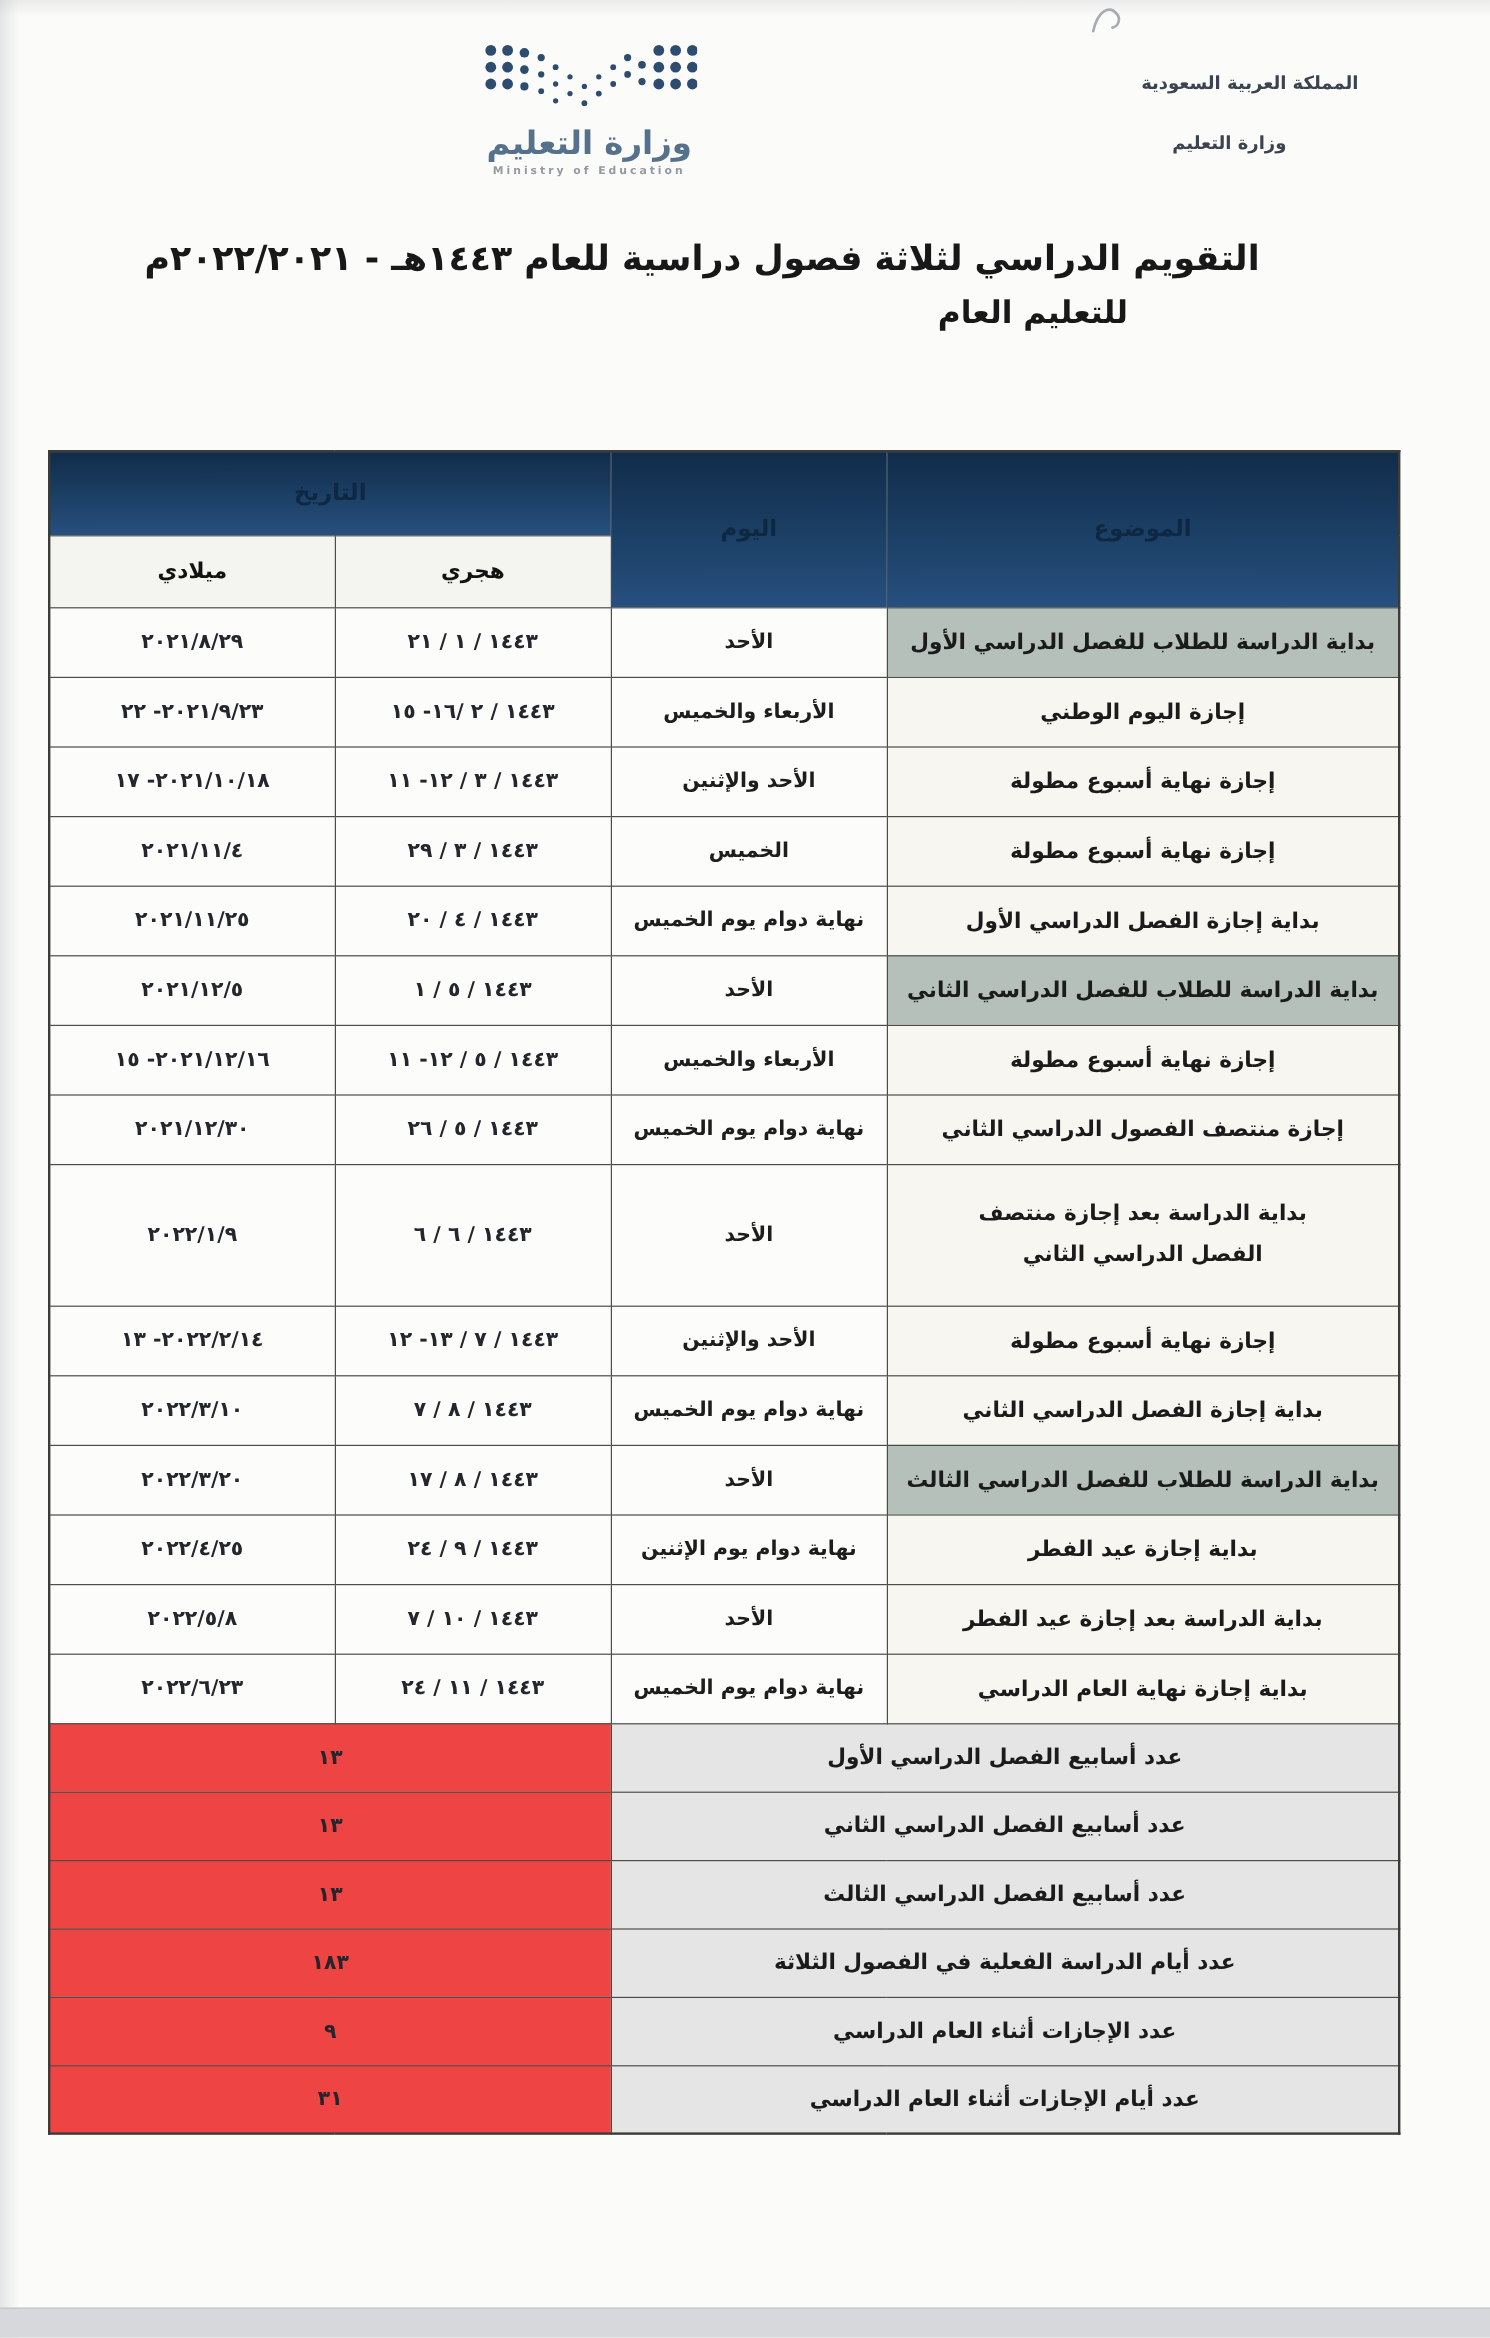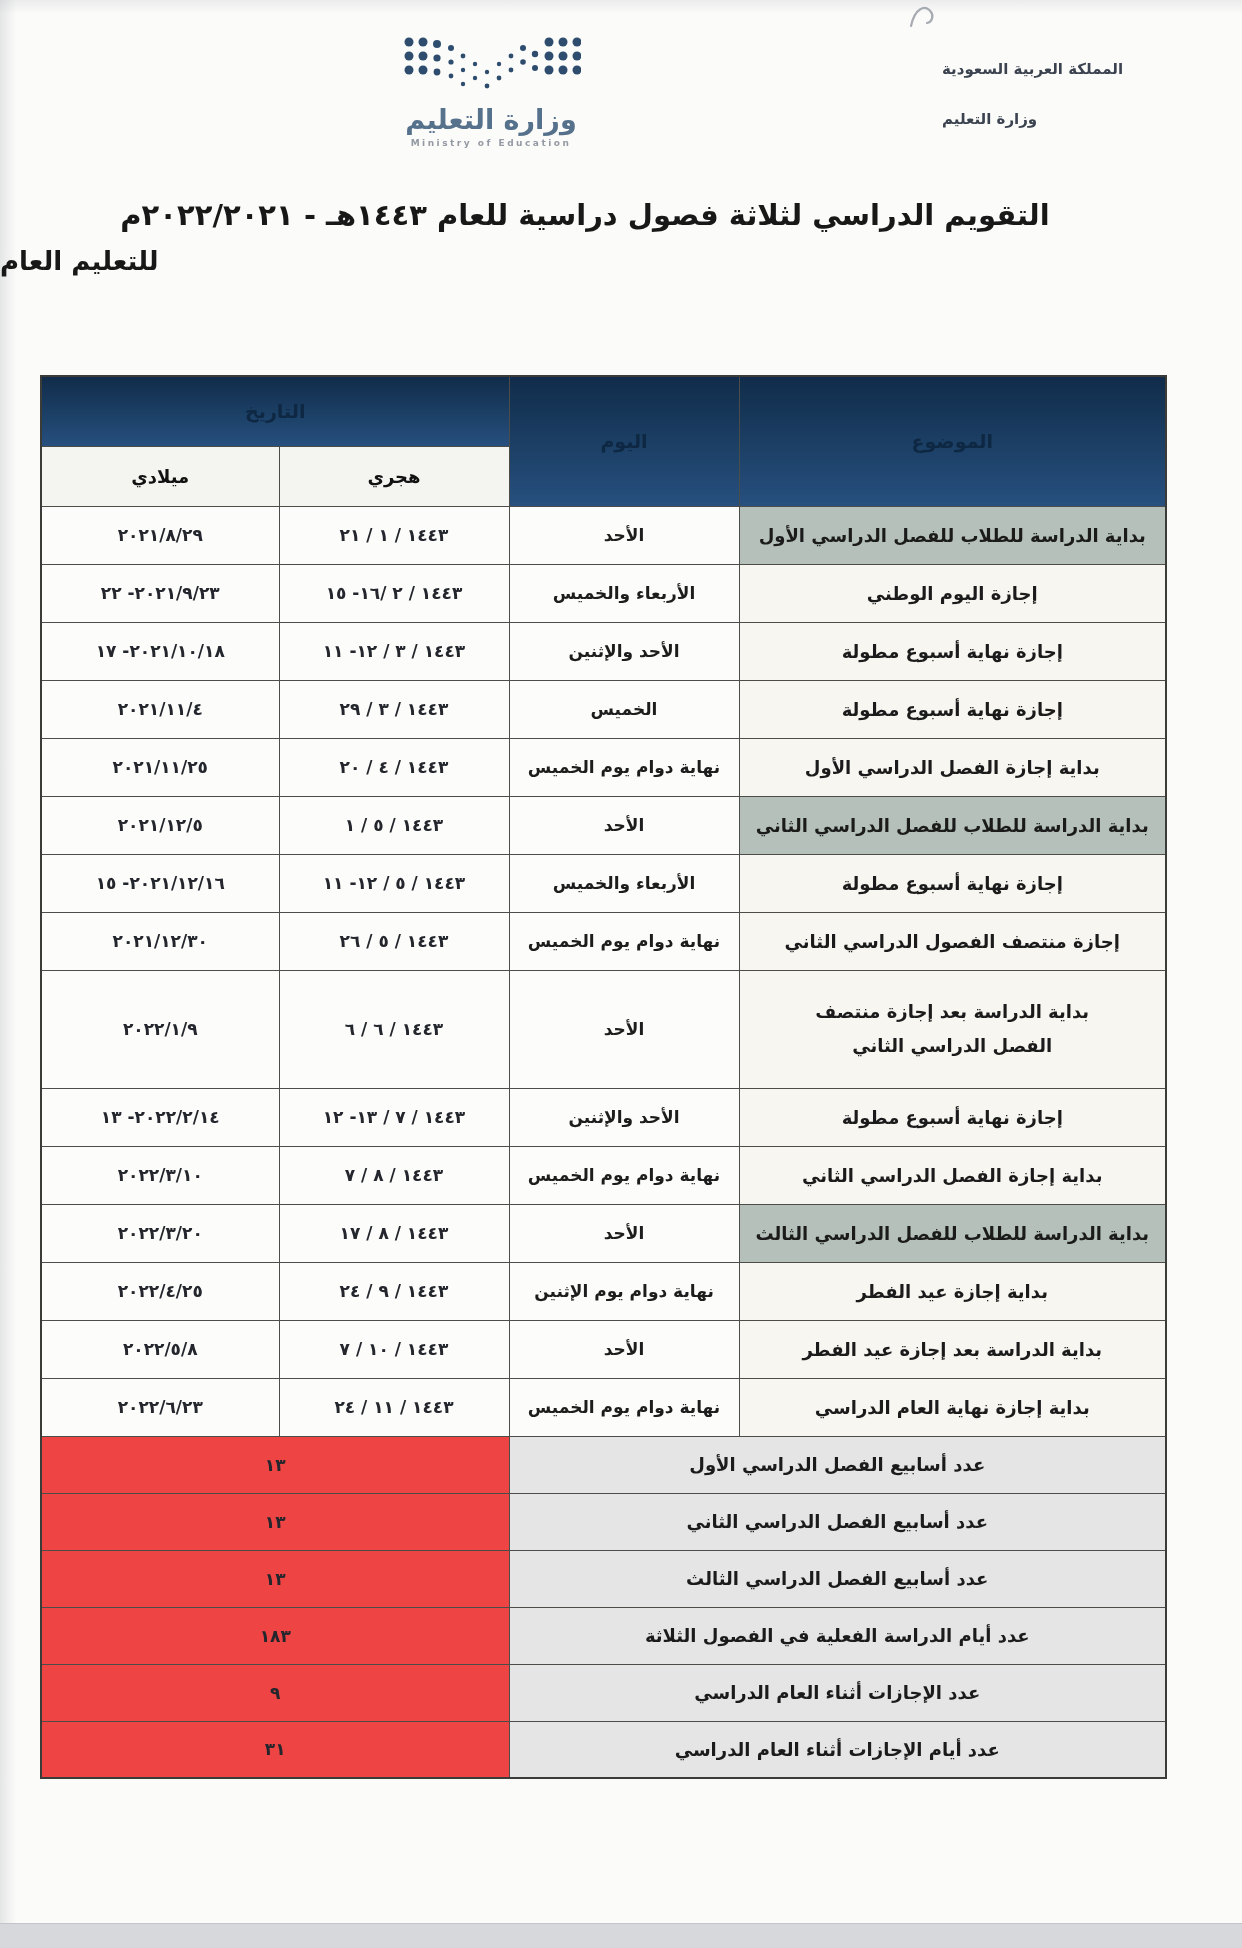--- a/index.html
+++ b/index.html
@@ -16,39 +16,39 @@
     background:linear-gradient(90deg, rgba(175,180,186,.30), rgba(175,180,186,0));
   }
   .edge-shade-top {
     position:absolute; left:0; top:0; width:100%; height:14px;
     background:linear-gradient(180deg, rgba(175,180,186,.22), rgba(175,180,186,0));
   }
   .pen-mark { position:absolute; left:905px; top:2px; }
   
   .letterhead-right {
     position:absolute; top:62px; left:942px; width:190px;
-    text-align:left; font-weight:bold; font-size:15px; color:#3c4350;
+    text-align:right; font-weight:bold; font-size:15px; color:#3c4350;
     line-height:1;
   }
   .letterhead-right .line1 { display:block; }
   .letterhead-right .line2 { display:block; margin-top:35px; padding-right:60px; }
   .logo {
     position:absolute; top:34px; left:396px; width:190px; text-align:center;
   }
   .logo-dots { display:block; margin:0 auto 4px auto; }
   .logo-ar { display:block; font-size:27px; font-weight:bold; color:#55718c; letter-spacing:1px; }
   .logo-en { display:block; font-size:9px; letter-spacing:2.5px; color:#949aa3; margin-top:3px; font-weight:bold;}
   
   .doc-title {
     position:absolute; top:198px; right:72px; left:0; width:1170px;
     text-align:center; font-size:29px; font-weight:bold; color:#181818;
   }
   .doc-subtitle {
     position:absolute; top:246px; left:0; width:940px;
-    text-align:left; font-size:26px; font-weight:bold; color:#181818;
+    text-align:right; font-size:26px; font-weight:bold; color:#181818;
   }
   
   table.calendar {
     position:absolute; top:375px; left:40px; width:1125px;
     border-collapse:collapse; table-layout:fixed;
     direction:rtl;
   }
   table.calendar th, table.calendar td {
     border:1px solid #4c4c48;
     text-align:center; vertical-align:middle;

